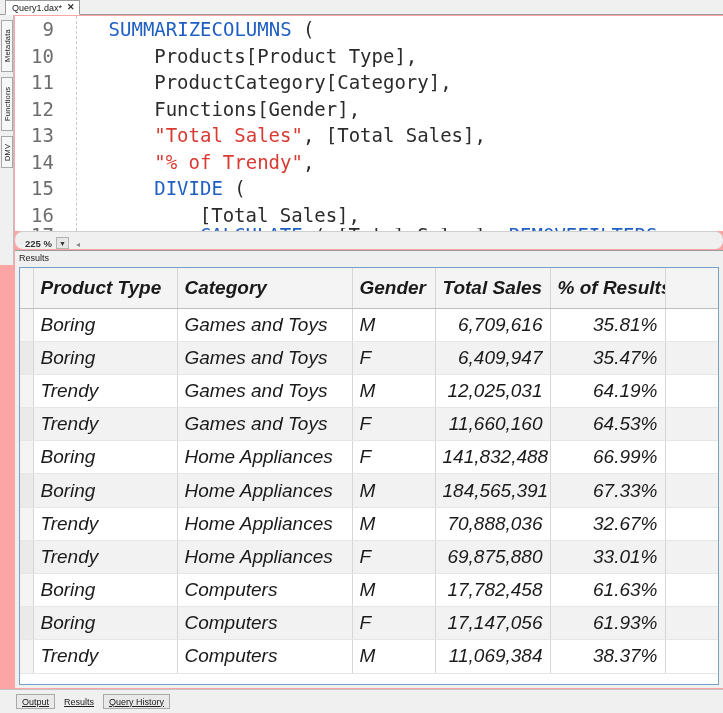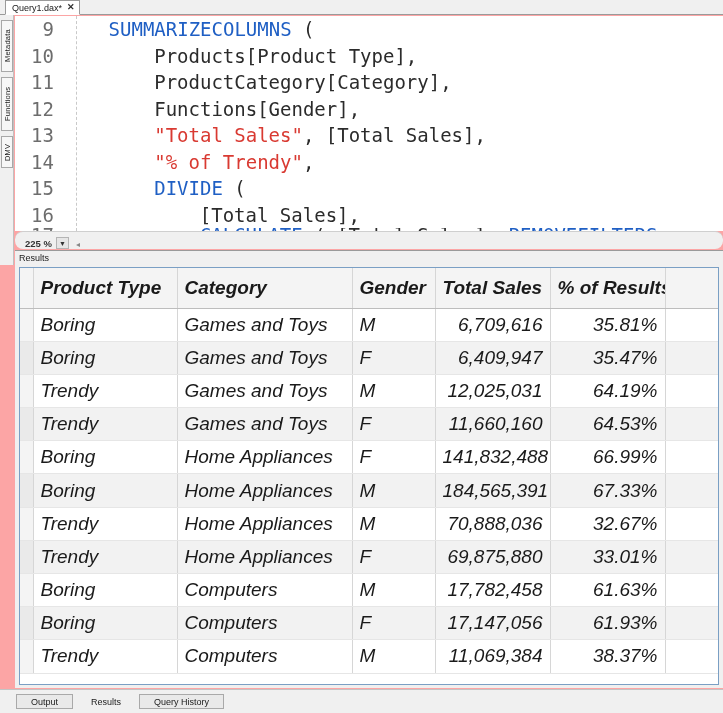--- a/index.html
+++ b/index.html
@@ -195,25 +195,26 @@
     position: absolute; left: 0; top: 689px;
     width: 723px; height: 24px;
     background: #f0f0f0;
     border-top: 1px solid #c4c4c4;
     display: flex; align-items: center;
     padding-left: 16px;
     gap: 3px;
   }
   .stab {
     height: 15px;
-    padding: 0 14px;
+    padding: 0 5px;
     font-size: 9px; color: #202020;
     display: flex; align-items: center;
     background: #e9e9e9;
     border: 1px solid #a9a9a9;
+    text-decoration: underline;
   }
   .stab.active {
     background: #f0f0f0;
     border: 1px solid #f0f0f0;
     font-weight: normal;
   }
 </style>
 </head>
 <body>
 

